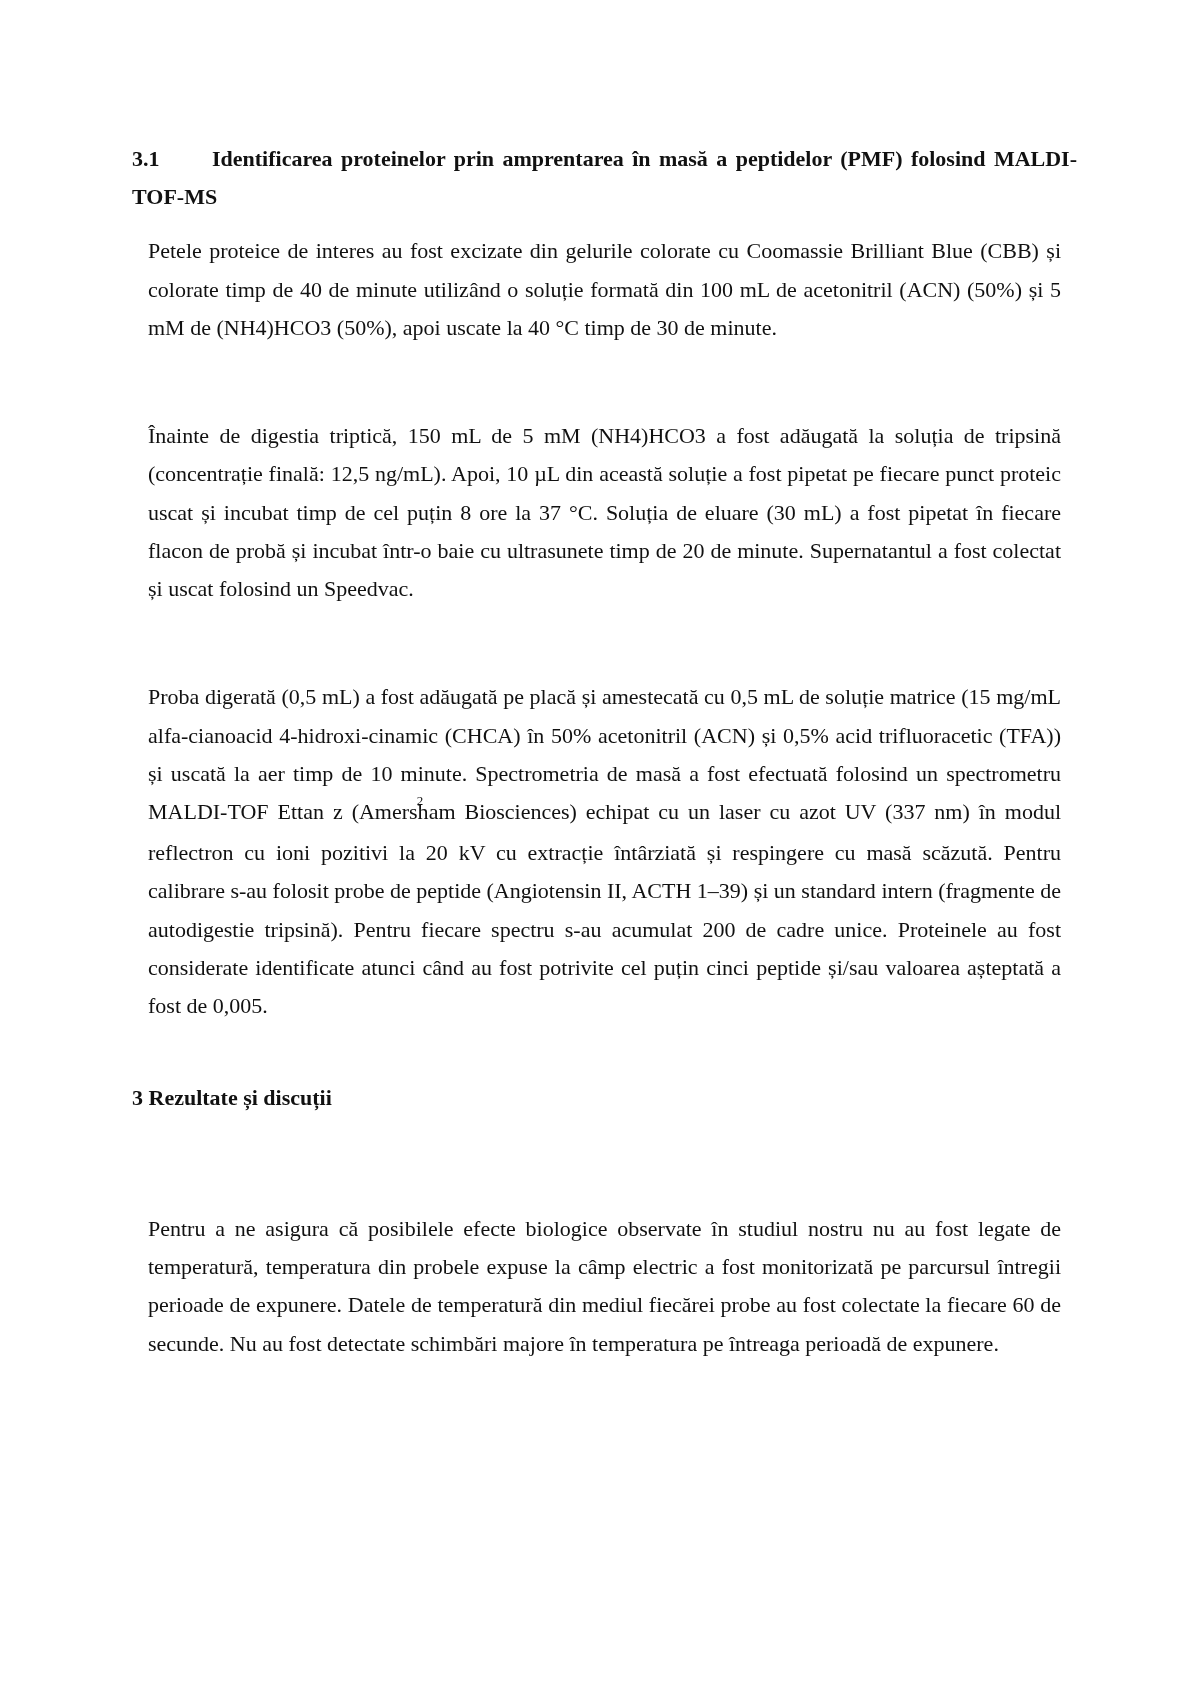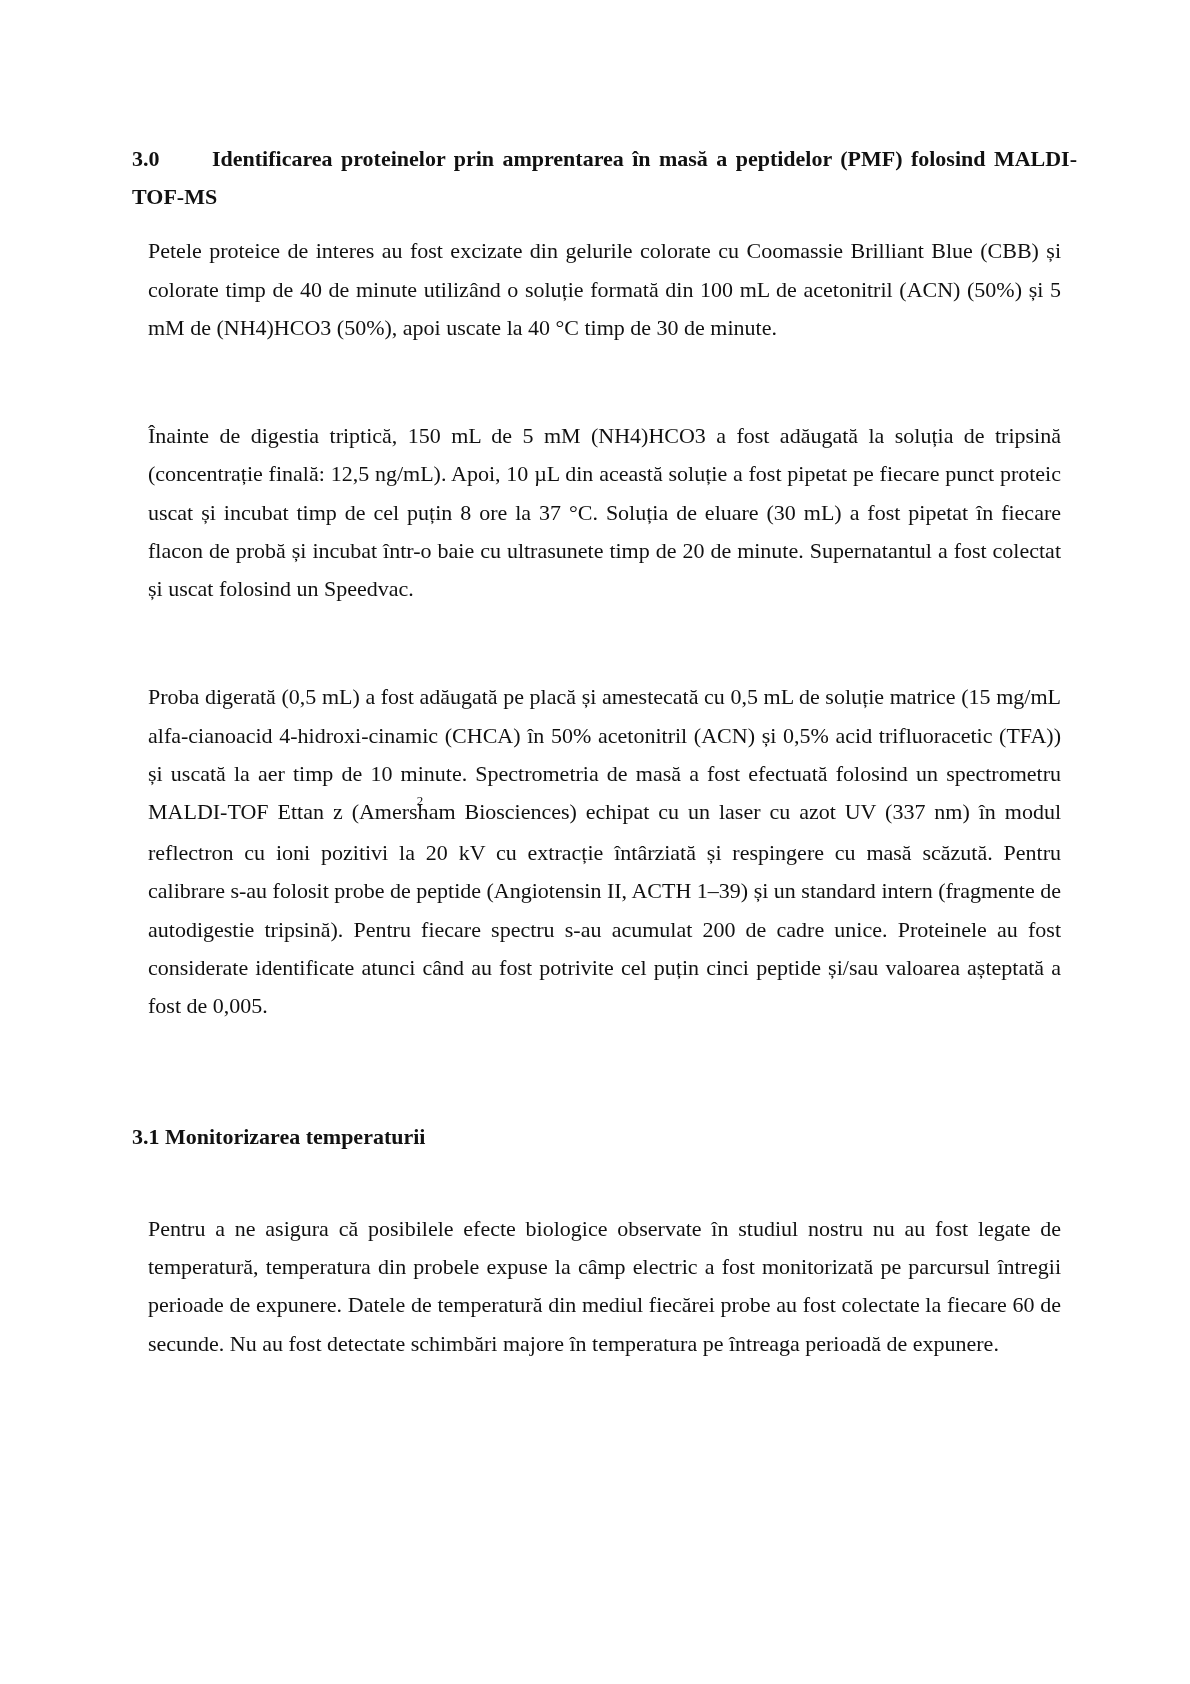--- a/index.html
+++ b/index.html
@@ -54,37 +54,37 @@
       top: -14px;
       left: -12px;
     }
   </style>
 </head>
 <body>
 
 <div class="page">
 
   <h2 class="heading">
-    <span class="num">3.0</span><span>Identificarea proteinelor prin amprentarea în masă a peptidelor (PMF) folosind MALDI-TOF-MS</span>
+    <span class="num">3.1</span><span>Identificarea proteinelor prin amprentarea în masă a peptidelor (PMF) folosind MALDI-TOF-MS</span>
   </h2>
 
   <p class="line-block para">Petele proteice de interes au fost excizate din gelurile colorate cu Coomassie Brilliant Blue (CBB) și colorate timp de 40 de minute utilizând o soluție formată din 100 mL de acetonitril (ACN) (50%) și 5 mM de (NH4)HCO3 (50%), apoi uscate la 40 °C timp de 30 de minute.</p>
 
   <div class="blank"></div>
 
   <p class="line-block para">Înainte de digestia triptică, 150 mL de 5 mM (NH4)HCO3 a fost adăugată la soluția de tripsină (concentrație finală: 12,5 ng/mL). Apoi, 10 µL din această soluție a fost pipetat pe fiecare punct proteic uscat și incubat timp de cel puțin 8 ore la 37 °C. Soluția de eluare (30 mL) a fost pipetat în fiecare flacon de probă și incubat într-o baie cu ultrasunete timp de 20 de minute. Supernatantul a fost colectat și uscat folosind un Speedvac.</p>
 
   <div class="blank"></div>
 
   <p class="line-block para"><span>Proba digerată (0,5 mL) a fost adăugată pe placă și amestecată cu 0,5 mL de soluție matrice (15 mg/mL alfa-cianoacid 4-hidroxi-cinamic (CHCA) în 50% acetonitril (ACN) și 0,5% acid trifluoracetic (TFA)) și uscată la aer timp de 10 minute. Spectrometria de masă a fost efectuată folosind un spectrometru MALDI-TOF Ettan z (Amersh</span><sup class="fn">2</sup><span>am Biosciences) echipat cu un laser cu azot UV (337 nm) în modul reflectron cu ioni pozitivi la 20 kV cu extracție întârziată și respingere cu masă scăzută. Pentru calibrare s-au folosit probe de peptide (Angiotensin II, ACTH 1–39) și un standard intern (fragmente de autodigestie tripsină). Pentru fiecare spectru s-au acumulat 200 de cadre unice. Proteinele au fost considerate identificate atunci când au fost potrivite cel puțin cinci peptide și/sau valoarea așteptată a fost de 0,005.</span></p>
 
   <div class="blank"></div>
 
+  <h2 class="heading">3 Rezultate și discuții</h2>
 
   <div class="blank"></div>
 
-  <h3 class="heading">3.1 Monitorizarea temperaturii</h3>
 
   <div class="blank"></div>
 
   <p class="line-block para">Pentru a ne asigura că posibilele efecte biologice observate în studiul nostru nu au fost legate de temperatură, temperatura din probele expuse la câmp electric a fost monitorizată pe parcursul întregii perioade de expunere. Datele de temperatură din mediul fiecărei probe au fost colectate la fiecare 60 de secunde. Nu au fost detectate schimbări majore în temperatura pe întreaga perioadă de expunere.</p>
 
 </div>
 
 </body></html>

